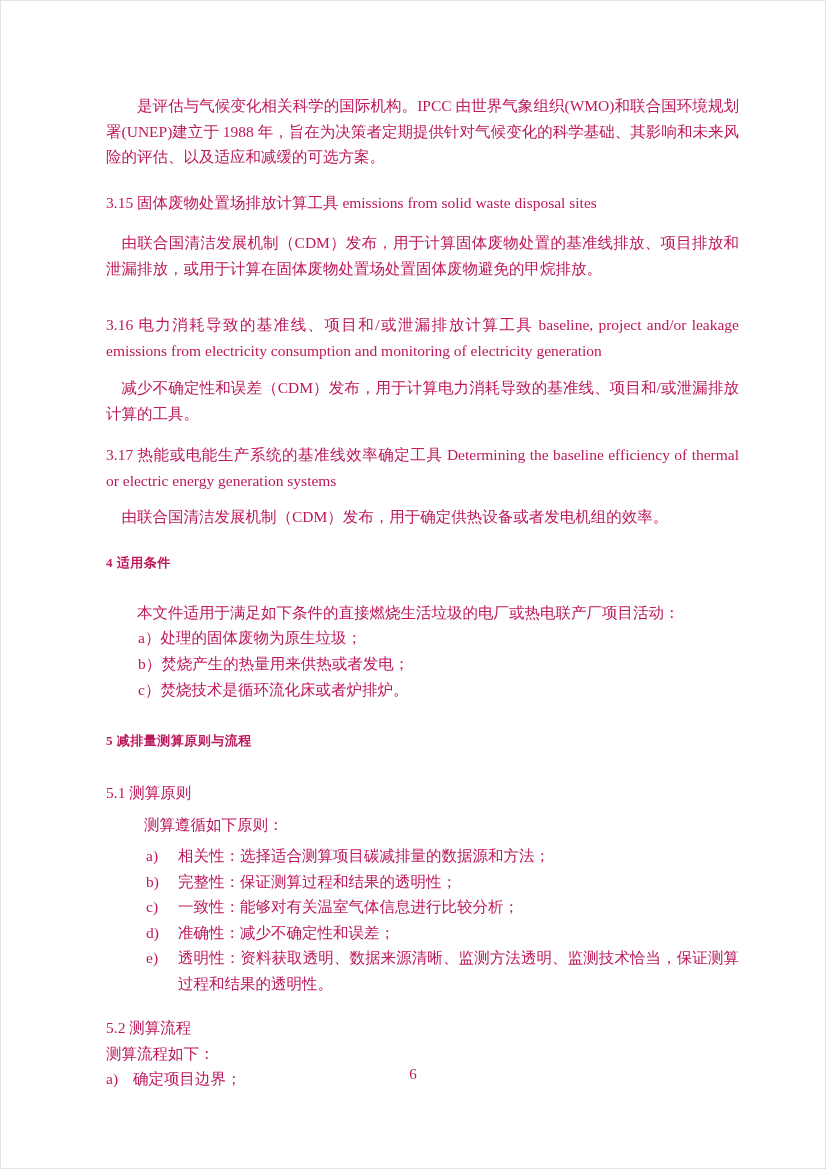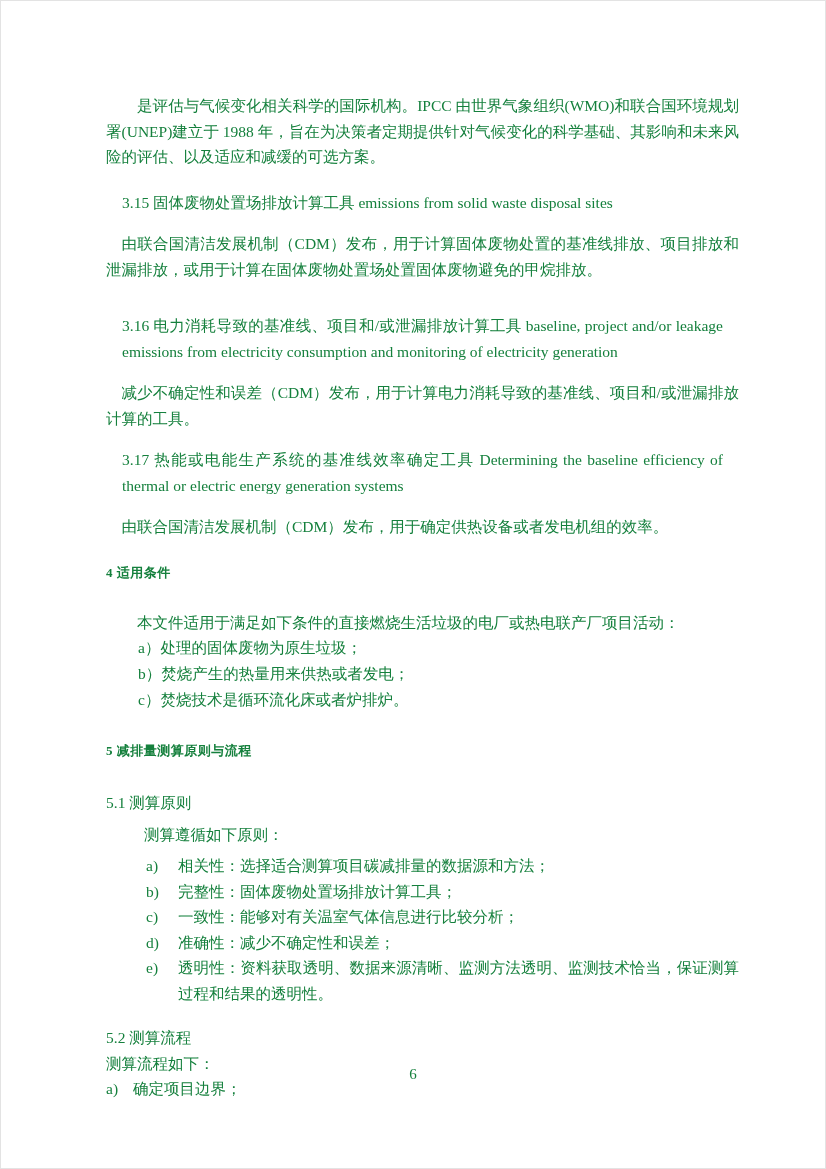--- a/index.html
+++ b/index.html
@@ -8,38 +8,38 @@
     background: #ffffff;
   }
   .page {
     position: relative;
     width: 826px;
     height: 1169px;
     background: #ffffff;
     box-sizing: border-box;
     border: 1px solid #e3e3e3;
     font-family: "Liberation Serif", "DejaVu Serif", serif;
-    color: #15803d;
+    color: #be185d;
     overflow: hidden;
   }
   .content {
     box-sizing: border-box;
     padding: 92px 86px 0 105px;
     font-size: 15.5px;
     line-height: 25.5px;
   }
   .para {
     text-align: justify;
     margin: 0;
   }
   .indent-2 { text-indent: 2em; }
   .indent-1 { text-indent: 1em; }
 
   .term-heading {
-    margin: 16px;
+    margin: 0;
     text-align: justify;
   }
   .term-def {
     margin: 0;
     text-align: justify;
   }
 
   .mt-20 { margin-top: 20px; }
   .mt-15 { margin-top: 15px; }
   .mt-31 { margin-top: 31px; }
@@ -142,21 +142,21 @@
     <p class="sub-heading">5.1 测算原则</p>
     <p class="sub-intro-indent">测算遵循如下原则：</p>
 
     <div class="principle-list">
       <div class="principle-item">
         <span class="principle-label">a)</span>
         <span class="principle-text">相关性：选择适合测算项目碳减排量的数据源和方法；</span>
       </div>
       <div class="principle-item">
         <span class="principle-label">b)</span>
-        <span class="principle-text">完整性：固体废物处置场排放计算工具；</span>
+        <span class="principle-text">完整性：保证测算过程和结果的透明性；</span>
       </div>
       <div class="principle-item">
         <span class="principle-label">c)</span>
         <span class="principle-text">一致性：能够对有关温室气体信息进行比较分析；</span>
       </div>
       <div class="principle-item">
         <span class="principle-label">d)</span>
         <span class="principle-text">准确性：减少不确定性和误差；</span>
       </div>
       <div class="principle-item">

